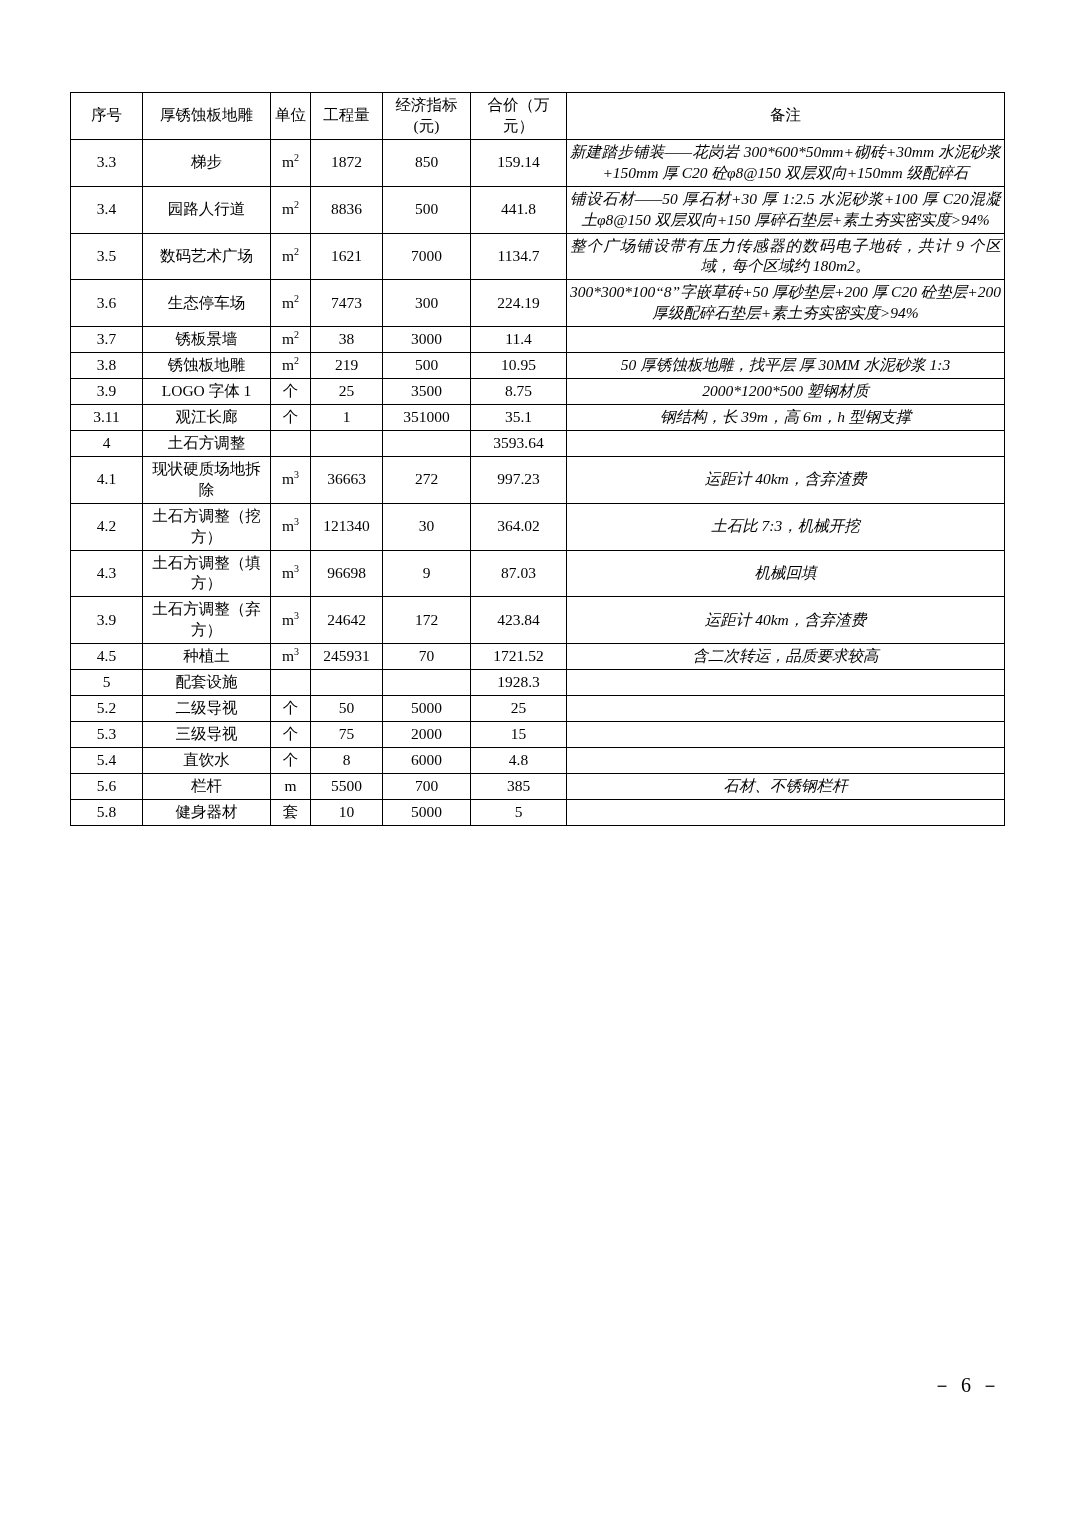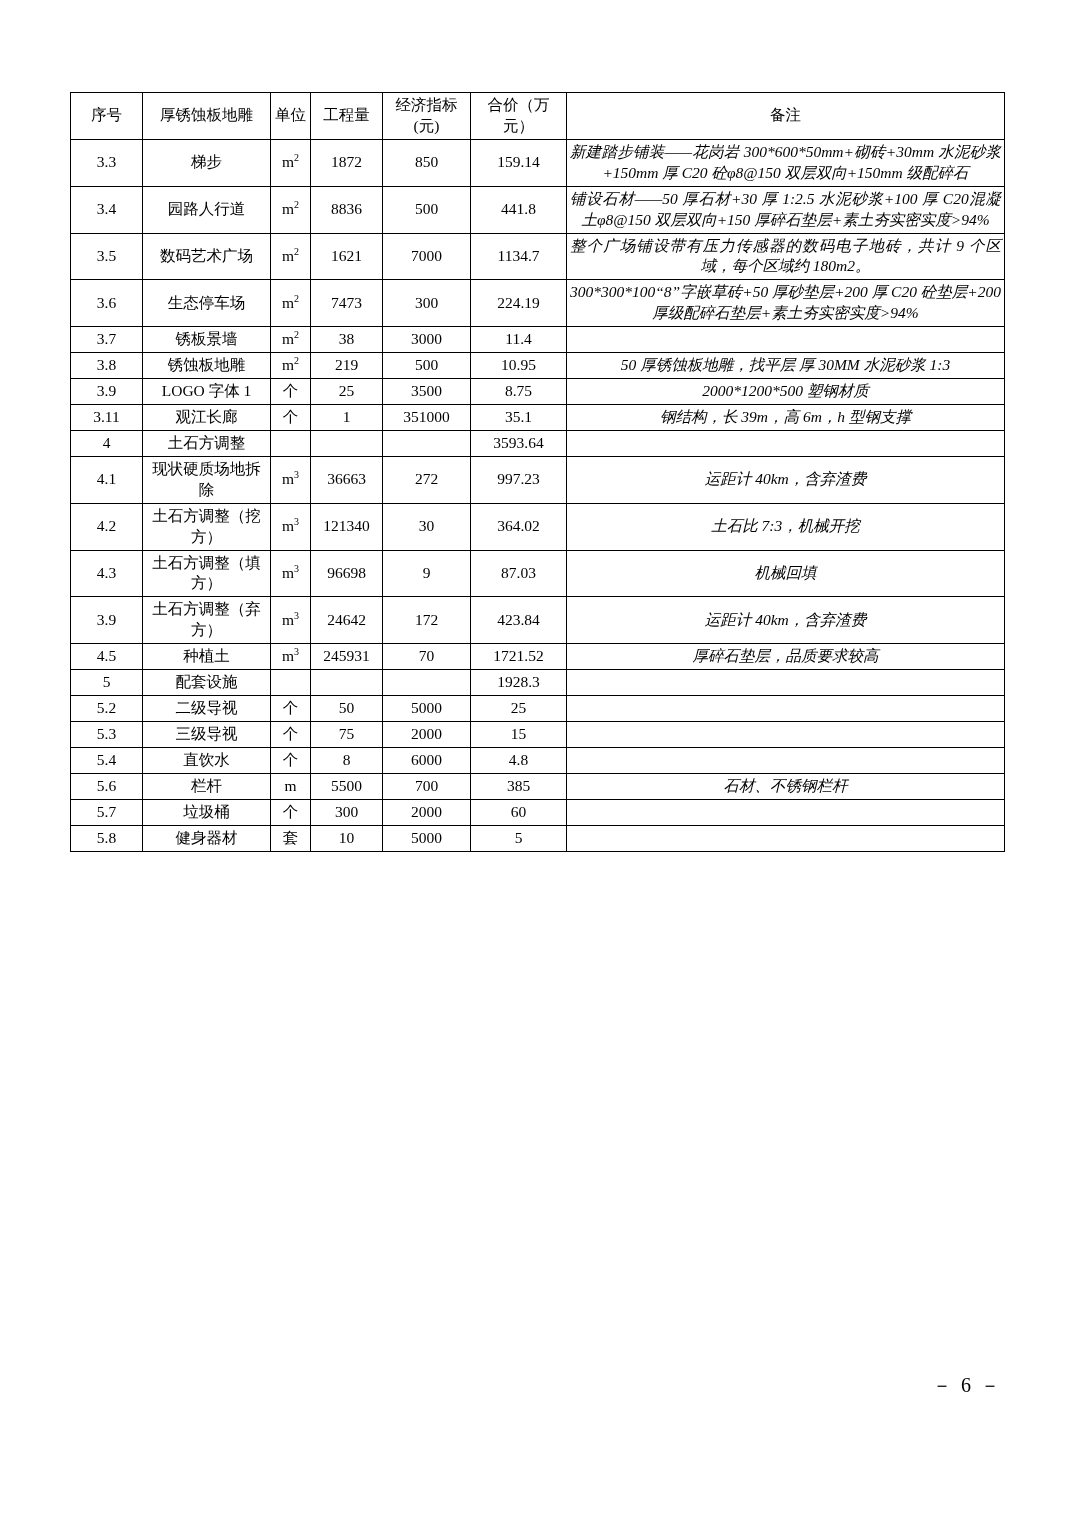--- a/index.html
+++ b/index.html
@@ -223,21 +223,21 @@
           <td class="num">423.84</td>
           <td class="note">运距计 40km，含弃渣费</td>
         </tr>
         <tr>
           <td class="num">4.5</td>
           <td>种植土</td>
           <td><span>m</span><sup>3</sup></td>
           <td class="num">245931</td>
           <td class="num">70</td>
           <td class="num">1721.52</td>
-          <td class="note">厚碎石垫层，品质要求较高</td>
+          <td class="note">含二次转运，品质要求较高</td>
         </tr>
         <tr>
           <td class="num">5</td>
           <td>配套设施</td>
           <td><span></span></td>
           <td class="num"></td>
           <td class="num"></td>
           <td class="num">1928.3</td>
           <td class="note"></td>
         </tr>
@@ -271,29 +271,20 @@
         <tr>
           <td class="num">5.6</td>
           <td>栏杆</td>
           <td><span>m</span></td>
           <td class="num">5500</td>
           <td class="num">700</td>
           <td class="num">385</td>
           <td class="note">石材、不锈钢栏杆</td>
         </tr>
         <tr>
-          <td class="num">5.7</td>
-          <td>垃圾桶</td>
-          <td><span>个</span></td>
-          <td class="num">300</td>
-          <td class="num">2000</td>
-          <td class="num">60</td>
-          <td class="note"></td>
-        </tr>
-        <tr>
           <td class="num">5.8</td>
           <td>健身器材</td>
           <td><span>套</span></td>
           <td class="num">10</td>
           <td class="num">5000</td>
           <td class="num">5</td>
           <td class="note"></td>
         </tr>
       </tbody>
   </table>

